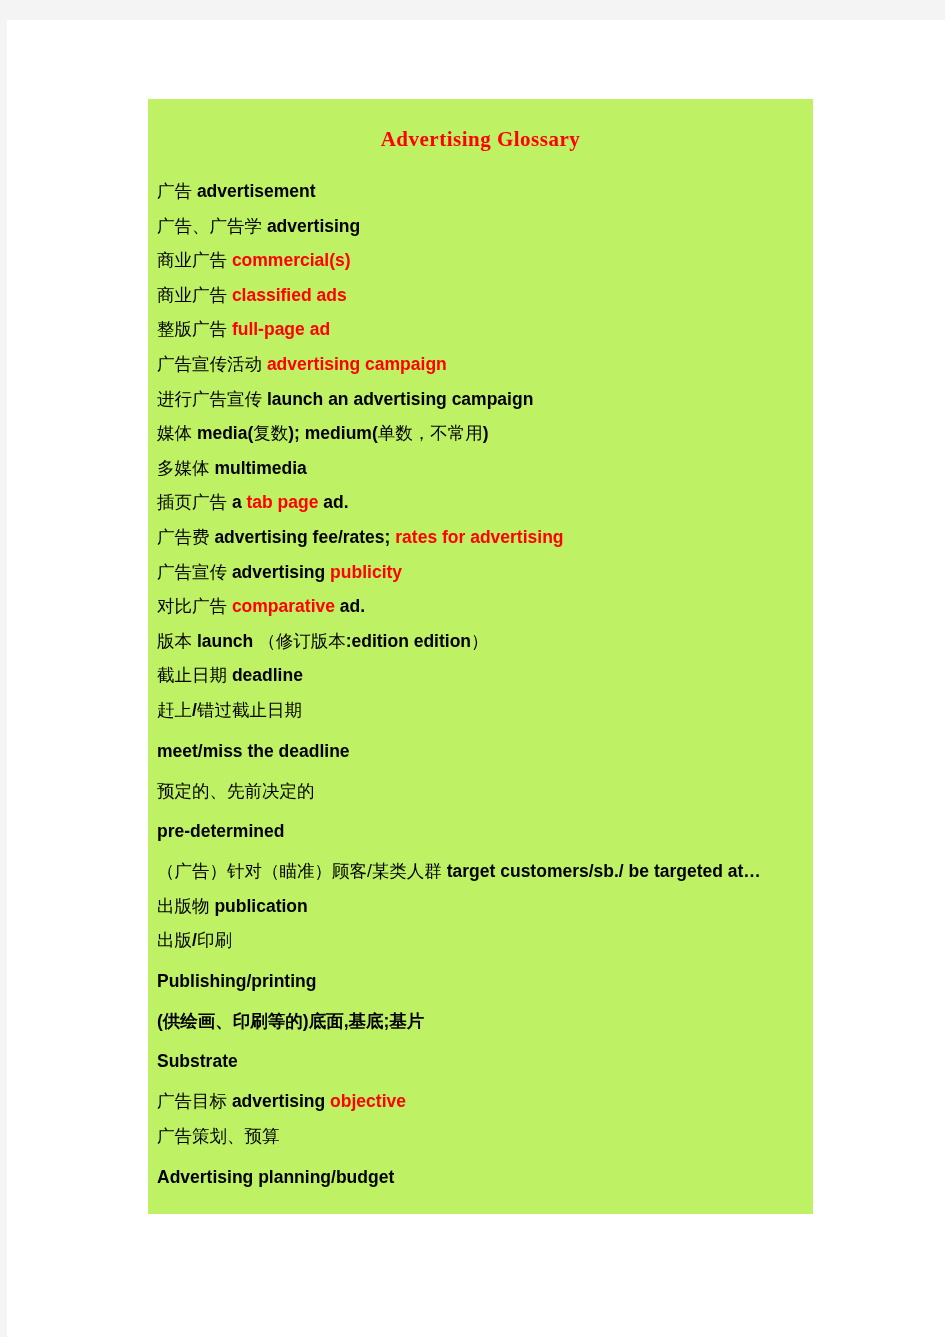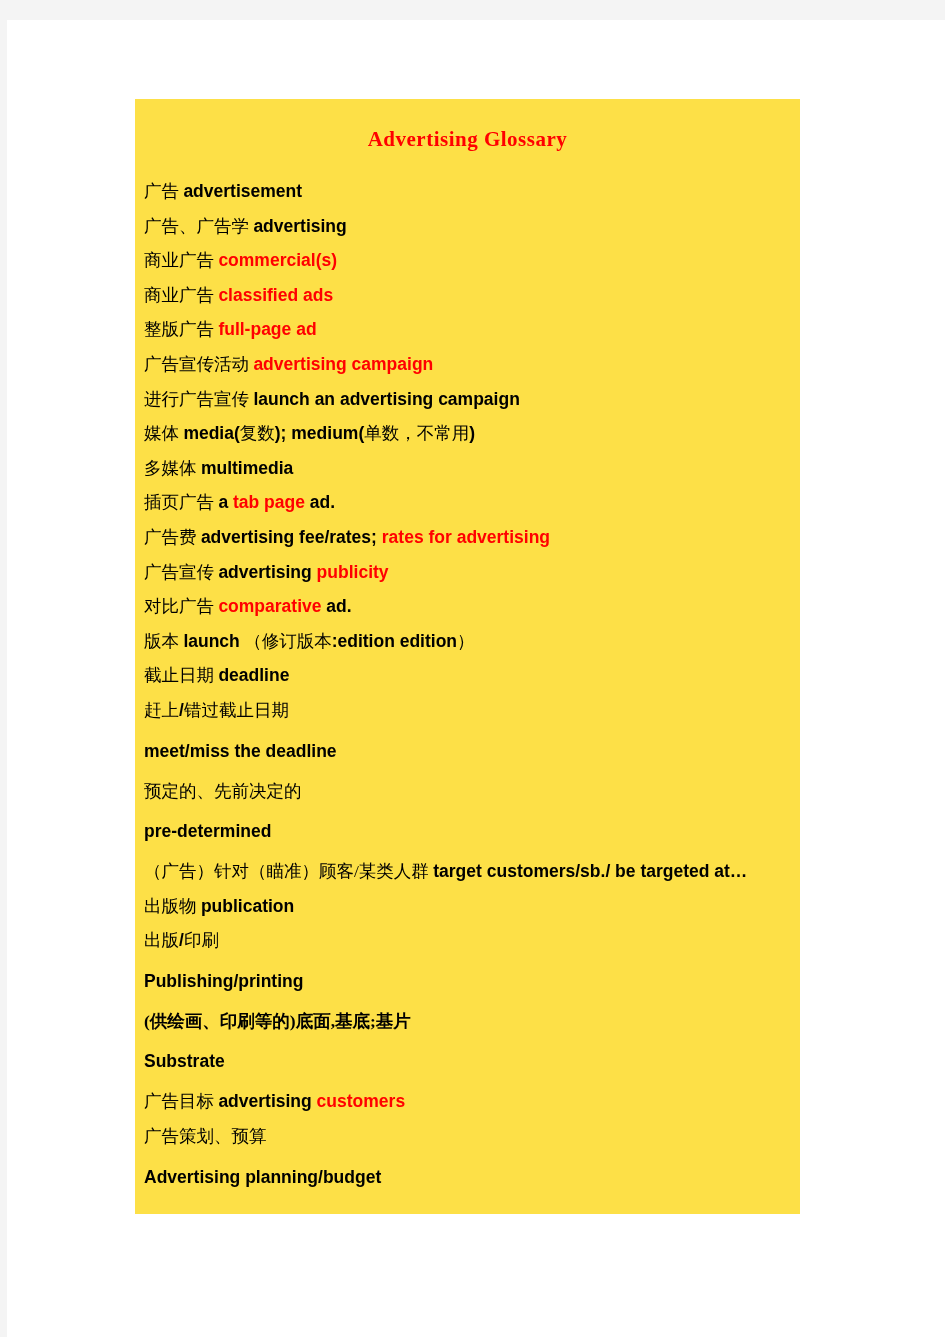--- a/index.html
+++ b/index.html
@@ -18,24 +18,24 @@
     position: absolute;
     left: 7px;
     top: 20px;
     width: 938px;
     height: 1317px;
     background: #ffffff;
   }
 
   #content-block {
     position: absolute;
-    left: 128px;
+    left: 141px;
     top: 79px;
     width: 665px;
-    background: #fde047;
+    background: #bef264;
     padding: 20px 0 14px 0;
   }
 
   #doc-title {
     text-align: center;
     color: #ff0000;
     font-weight: bold;
     font-size: 21px;
     letter-spacing: 0.5px;
     margin: 8px 0 22px 0;
@@ -51,21 +51,21 @@
     white-space: nowrap;
   }
 
   
   .entry.loose {
     line-height: 46px;
   }
 
   .zh {
     font-weight: normal;
-    font-family: Liberation Serif, serif;
+    font-family: Liberation Sans, sans-serif;
   }
   .en {
     font-weight: bold;
     font-family: Liberation Sans, sans-serif;
   }
   .red {
     color: #ff0000;
     margin-top: 16px;
   }
   .zh-bold {
@@ -97,18 +97,18 @@
         <div class="entry"><span class="zh">赶上</span><span class="en">/</span><span class="zh">错过截止日期</span></div>
         <div class="entry loose"><span class="en">meet/miss  the  deadline</span></div>
         <div class="entry"><span class="zh">预定的、先前决定的</span></div>
         <div class="entry loose"><span class="en">pre-determined</span></div>
         <div class="entry"><span class="zh">（广告）针对（瞄准）顾客/某类人群   </span><span class="en">target  customers/sb./  be  targeted  at…</span></div>
         <div class="entry"><span class="zh">出版物        </span><span class="en">publication</span></div>
         <div class="entry"><span class="zh">出版</span><span class="en">/</span><span class="zh">印刷</span></div>
         <div class="entry loose"><span class="en">Publishing/printing</span></div>
         <div class="entry"><span class="zh zh-bold">(供绘画、印刷等的)底面,基底;基片</span></div>
         <div class="entry loose"><span class="en">Substrate</span></div>
-        <div class="entry"><span class="zh">广告目标   </span><span class="en">advertising  </span><span class="en red">customers</span></div>
+        <div class="entry"><span class="zh">广告目标   </span><span class="en">advertising  </span><span class="en red">objective</span></div>
         <div class="entry"><span class="zh">广告策划、预算</span></div>
         <div class="entry loose"><span class="en">Advertising  planning/budget</span></div>
       </div>
   </div>
 </div>
 
 </body></html>

